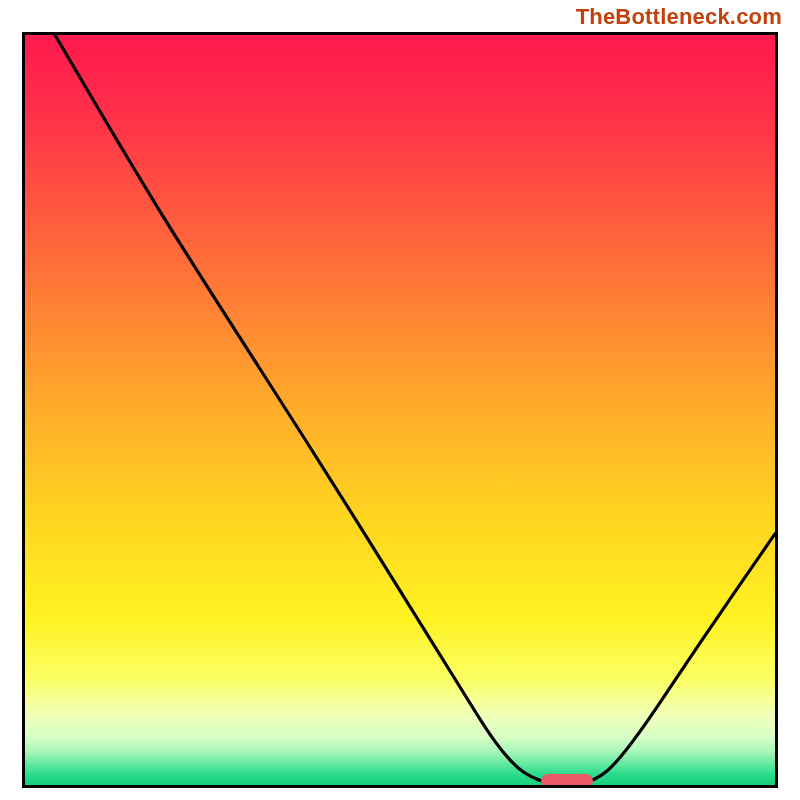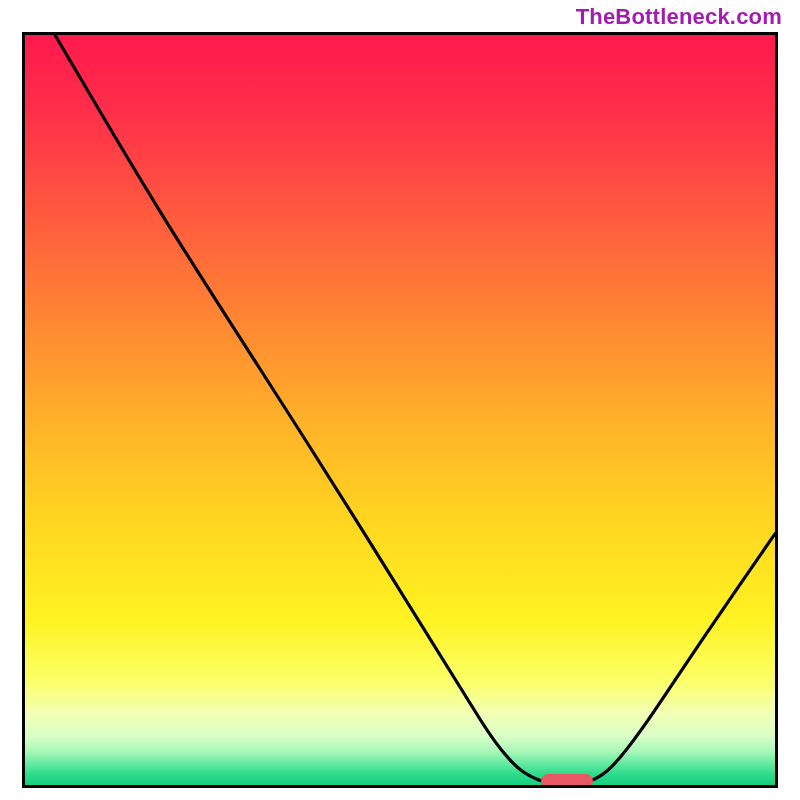--- a/index.html
+++ b/index.html
@@ -36,21 +36,21 @@
     height: 14px;
     border-radius: 7px;
     transform: translate(-50%, -50%);
   }
   .attribution {
     position: absolute;
     top: 4px;
     right: 18px;
     font-size: 22px;
     font-weight: 600;
-    color: #a21caf;
+    color: #c2410c;
     letter-spacing: 0.2px;
   }
 </style>
 </head>
 <body>
 
 <div class="attribution">TheBottleneck.com</div>
 
 <div class="frame">
   <svg class="gradient" viewBox="0 0 750 750" preserveAspectRatio="none">

